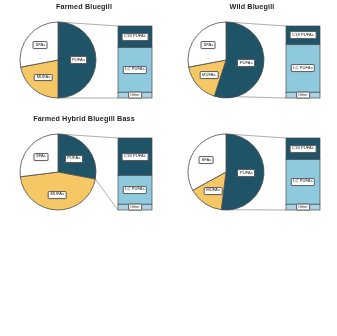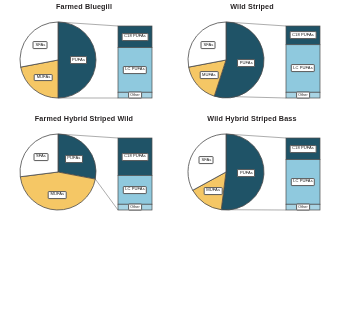--- a/index.html
+++ b/index.html
@@ -93,21 +93,21 @@
         </svg>
         <div class="chip" style="left: 78.52px; top: 48px;">PUFAs</div>
         <div class="chip" style="left: 43.4667px; top: 65.5677px;">MUFAs</div>
         <div class="chip" style="left: 40.4323px; top: 33.4667px;">SFAs</div>
         <div class="chip" style="left: 135px; top: 24.8px;">C18 PUFAs</div>
         <div class="chip" style="left: 135px; top: 57.92px;">LC PUFAs</div>
         <div class="chip tiny" style="left: 135px; top: 83.12px;">Other</div>
       </div>
     </div>
     <div class="panel">
-      <div class="panel-title">Wild Striped</div>
+      <div class="panel-title">Wild Bluegill</div>
       <div class="plot">
         <svg viewBox="0 0 168 100">
           <path d="M 58 10 L 118 14" stroke="#8A8A8A" stroke-width="0.7" fill="none"></path>
           <path d="M 46.25735421375198 84.14014761921584 L 118 86" stroke="#8A8A8A" stroke-width="0.7" fill="none"></path>
           <path d="M 58 48 L 58 10 A 38 38 0 1 1 46.25735421375198 84.14014761921584 Z" fill="#1F5367" stroke="#4A4A4A" stroke-width="0.8" stroke-linejoin="round"></path>
           <path d="M 58 48 L 46.25735421375198 84.14014761921584 A 38 38 0 0 1 20.67308447230983 55.120489954257536 Z" fill="#F5C765" stroke="#4A4A4A" stroke-width="0.8" stroke-linejoin="round"></path>
           <path d="M 58 48 L 20.67308447230983 55.120489954257536 A 38 38 0 0 1 57.99999999999999 10 Z" fill="#FFFFFF" stroke="#4A4A4A" stroke-width="0.8" stroke-linejoin="round"></path>
           <rect x="118" y="14" width="34" height="18.72" fill="#1F5367" stroke="#4A4A4A" stroke-width="0.7"></rect>
           <rect x="118" y="32.72" width="34" height="47.52" fill="#8FC9DE" stroke="#4A4A4A" stroke-width="0.7"></rect>
           <rect x="118" y="80.24000000000001" width="34" height="5.76" fill="#A8D4E4" stroke="#4A4A4A" stroke-width="0.7"></rect>
@@ -154,42 +154,41 @@
         </svg>
         <div class="chip" style="left: 78.52px; top: 48px;">PUFAs</div>
         <div class="chip" style="left: 45.7831px; top: 67.2507px;">MUFAs</div>
         <div class="chip" style="left: 38.7493px; top: 35.7831px;">SFAs</div>
         <div class="chip" style="left: 135px; top: 24.08px;">C18 PUFAs</div>
         <div class="chip" style="left: 135px; top: 57.2px;">LC PUFAs</div>
         <div class="chip tiny" style="left: 135px; top: 83.12px;">Other</div>
       </div>
     </div>
     <div class="panel">
-      <div class="panel-title">Farmed Hybrid Striped Wild</div>
+      <div class="panel-title">Farmed Hybrid Bluegill Bass</div>
       <div class="plot">
         <svg viewBox="0 0 168 100">
           <path d="M 58 10 L 118 14" stroke="#8A8A8A" stroke-width="0.7" fill="none"></path>
           <path d="M 95.32691552769018 55.12048995425754 L 118 86" stroke="#8A8A8A" stroke-width="0.7" fill="none"></path>
           <path d="M 58 48 L 58 10 A 38 38 0 0 1 95.32691552769018 55.12048995425754 Z" fill="#1F5367" stroke="#4A4A4A" stroke-width="0.8" stroke-linejoin="round"></path>
           <path d="M 58 48 L 95.32691552769018 55.12048995425754 A 38 38 0 0 1 20.299641350049846 52.762662875443574 Z" fill="#F5C765" stroke="#4A4A4A" stroke-width="0.8" stroke-linejoin="round"></path>
           <path d="M 58 48 L 20.299641350049846 52.762662875443574 A 38 38 0 0 1 57.99999999999999 10 Z" fill="#FFFFFF" stroke="#4A4A4A" stroke-width="0.8" stroke-linejoin="round"></path>
           <rect x="118" y="14" width="34" height="37.44" fill="#1F5367" stroke="#4A4A4A" stroke-width="0.7"></rect>
           <rect x="118" y="51.44" width="34" height="28.8" fill="#8FC9DE" stroke="#4A4A4A" stroke-width="0.7"></rect>
           <rect x="118" y="80.24" width="34" height="5.76" fill="#A8D4E4" stroke="#4A4A4A" stroke-width="0.7"></rect>
         </svg>
         <div class="chip" style="left: 73.8109px; top: 34.9201px;">PUFAs</div>
         <div class="chip" style="left: 57.2838px; top: 70.7887px;">MUFAs</div>
         <div class="chip" style="left: 40.8975px; top: 32.9221px;">SFAs</div>
         <div class="chip" style="left: 135px; top: 32.72px;">C18 PUFAs</div>
         <div class="chip" style="left: 135px; top: 65.84px;">LC PUFAs</div>
         <div class="chip tiny" style="left: 135px; top: 83.12px;">Other</div>
       </div>
     </div>
     <div class="panel">
-      <div class="panel-title">Wild Hybrid Striped Bass</div>
       <div class="plot">
         <svg viewBox="0 0 168 100">
           <path d="M 58 10 L 118 14" stroke="#8A8A8A" stroke-width="0.7" fill="none"></path>
           <path d="M 53.23733712455643 85.70035864995015 L 118 86" stroke="#8A8A8A" stroke-width="0.7" fill="none"></path>
           <path d="M 58 48 L 58 10 A 38 38 0 1 1 53.23733712455643 85.70035864995015 Z" fill="#1F5367" stroke="#4A4A4A" stroke-width="0.8" stroke-linejoin="round"></path>
           <path d="M 58 48 L 53.23733712455643 85.70035864995015 A 38 38 0 0 1 24.700346158333183 66.30663961586518 Z" fill="#F5C765" stroke="#4A4A4A" stroke-width="0.8" stroke-linejoin="round"></path>
           <path d="M 58 48 L 24.700346158333183 66.30663961586518 A 38 38 0 0 1 57.99999999999999 10 Z" fill="#FFFFFF" stroke="#4A4A4A" stroke-width="0.8" stroke-linejoin="round"></path>
           <rect x="118" y="14" width="34" height="21.599999999999998" fill="#1F5367" stroke="#4A4A4A" stroke-width="0.7"></rect>
           <rect x="118" y="35.599999999999994" width="34" height="44.64" fill="#8FC9DE" stroke="#4A4A4A" stroke-width="0.7"></rect>
           <rect x="118" y="80.24" width="34" height="5.76" fill="#A8D4E4" stroke="#4A4A4A" stroke-width="0.7"></rect>

